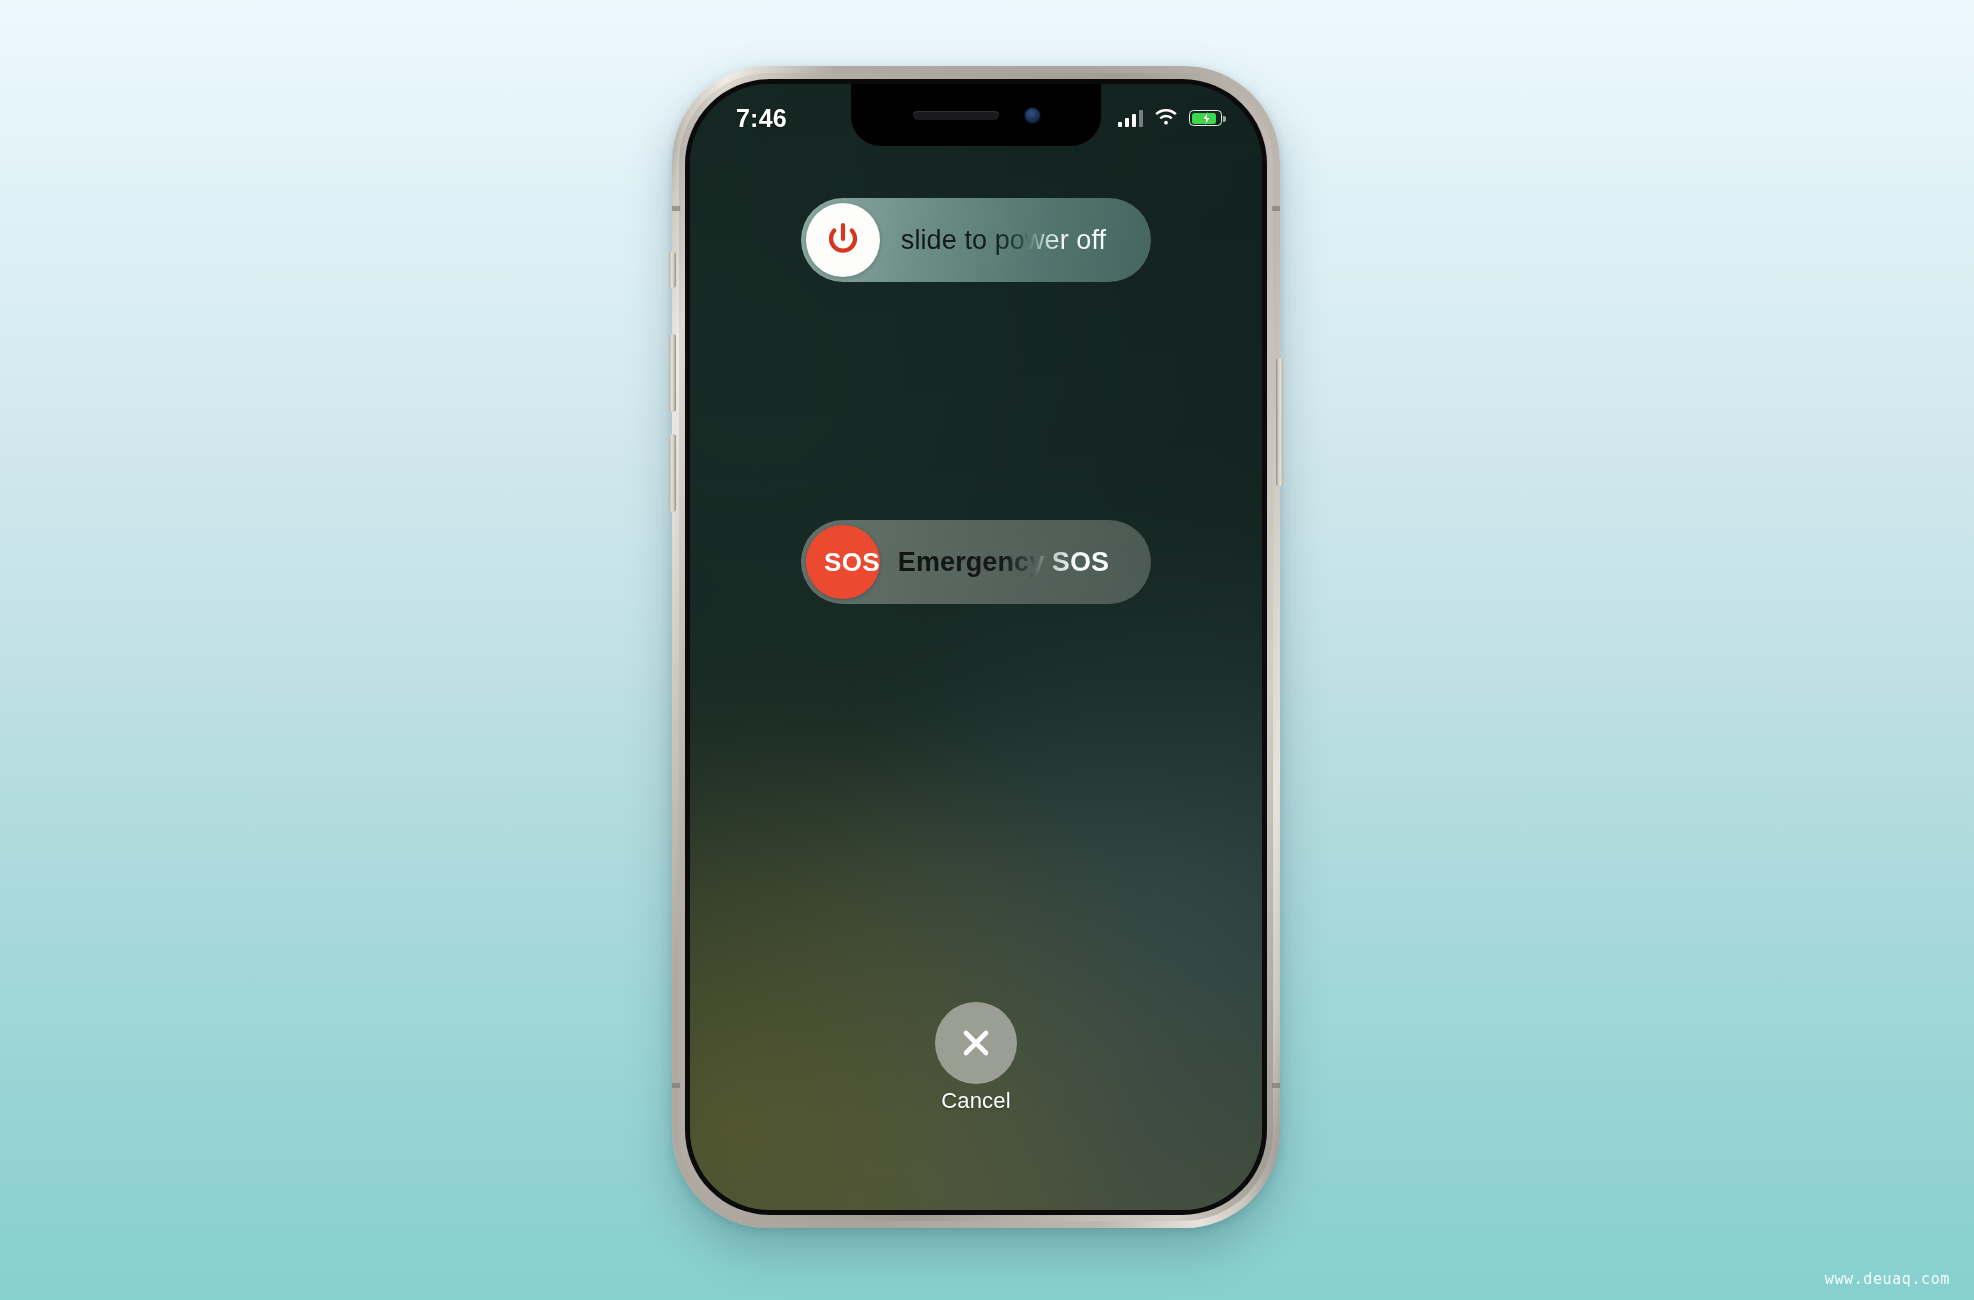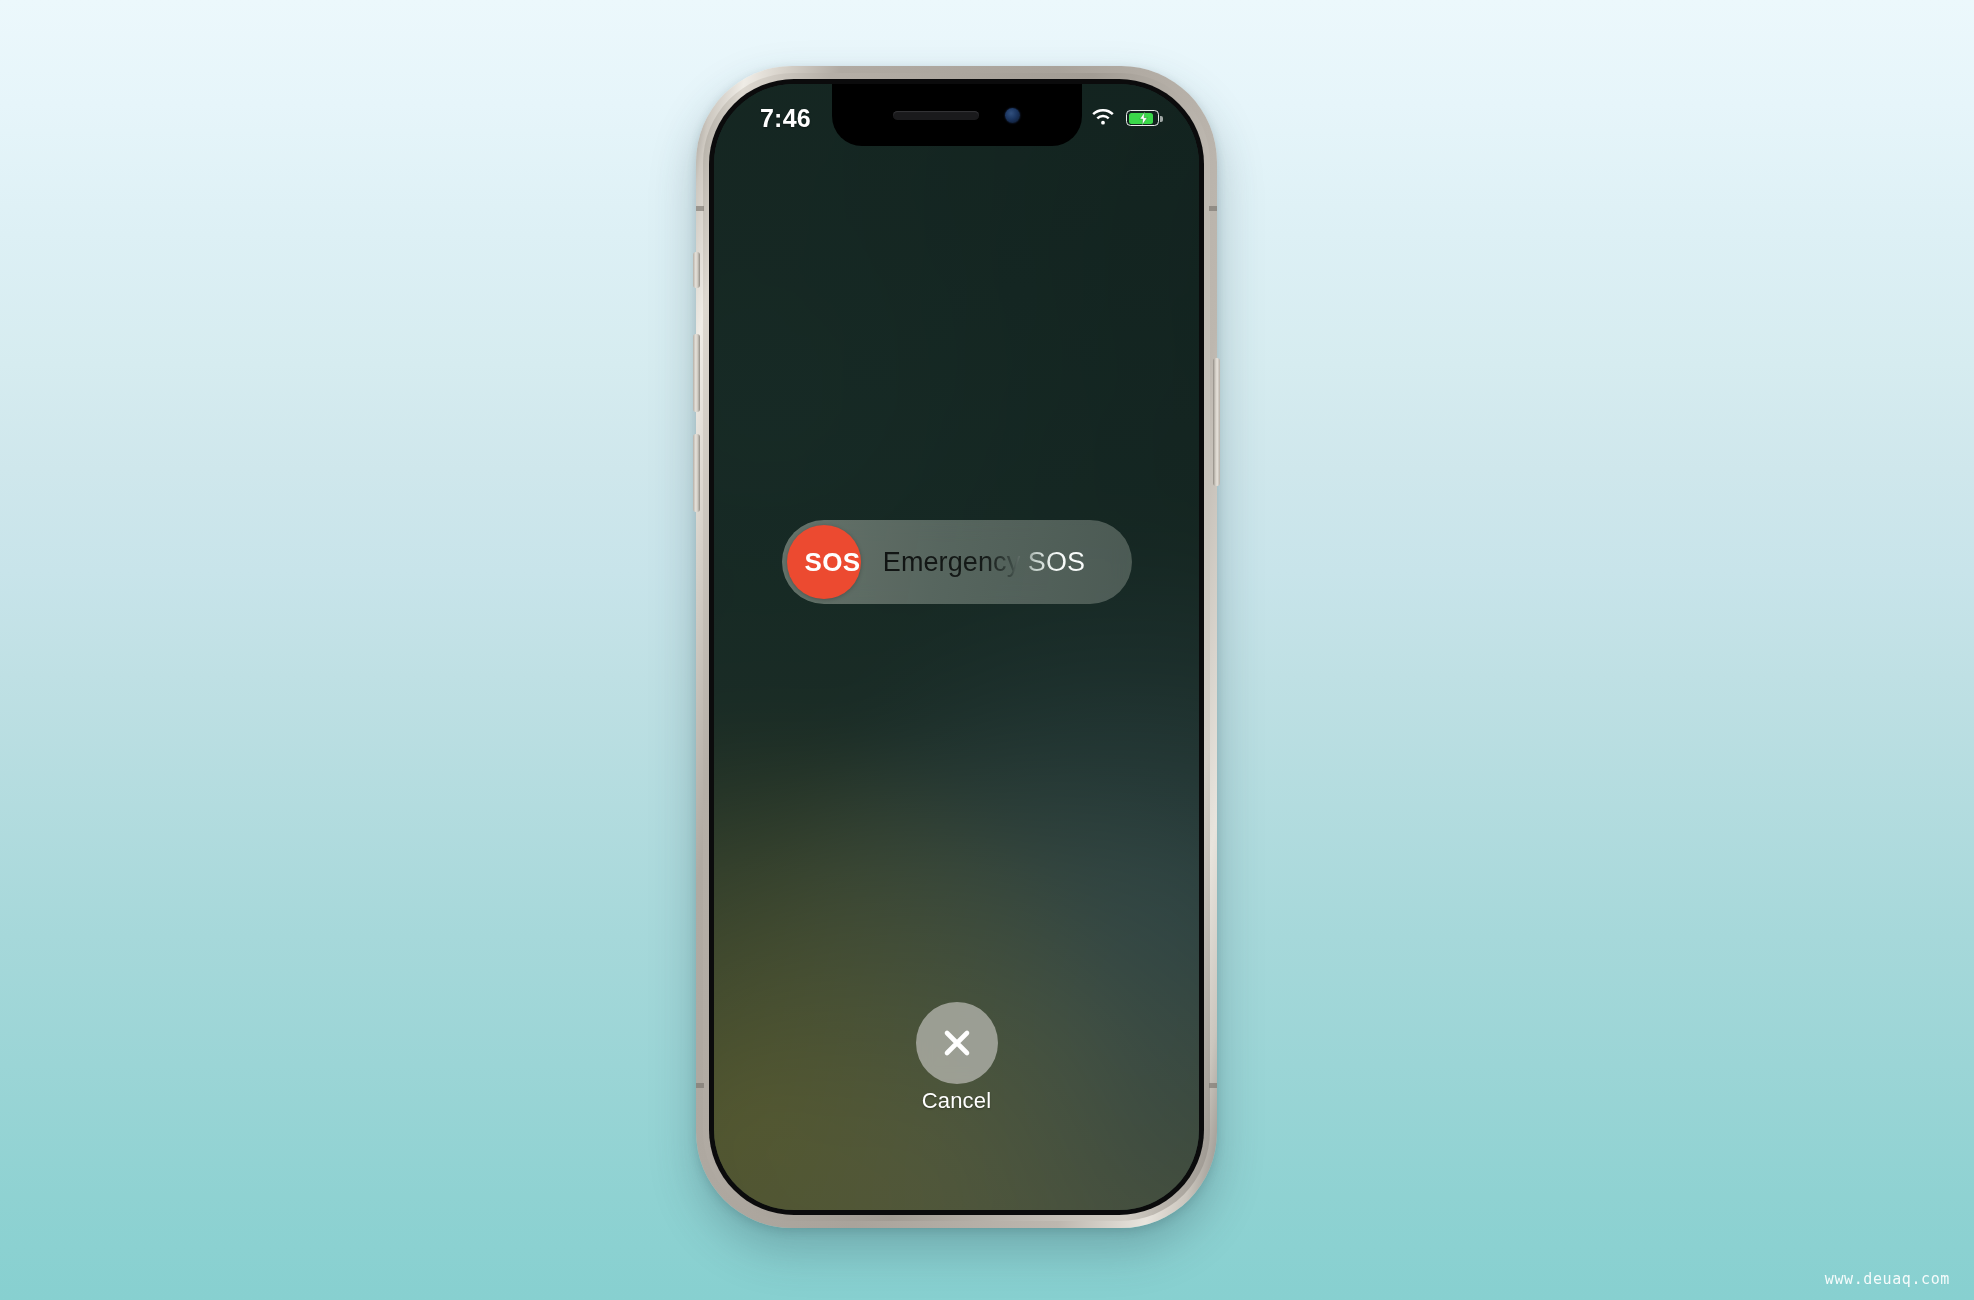--- a/index.html
+++ b/index.html
@@ -18,22 +18,22 @@
       #a6d8da 72%,
       #9bd5d6 82%,
       #8fd2d2 92%,
       #87d0d0 100%);
     position:relative;
   }
 
   
   #phone-device{
     position:absolute;
-    left:696px; top:66px;
-    width:521px; height:1162px;padding-left:22px;
+    left:672px; top:66px;
+    width:608px; height:1162px;padding-left:22px;
   }
 
   
   .frame-outer{
     position:absolute; inset:0;
     border-radius:96px;
     background:linear-gradient(100deg,
        #8e8a84 0%, #cdc8c0 3%, #efece6 7%, #d7d2ca 12%,
        #b0aaa2 20%, #a9a39b 50%, #bdb7af 78%,
        #e8e4dd 90%, #cbc6be 95%, #8a8680 100%);
@@ -193,21 +193,21 @@
   }
   
   #power-off-label{
     background:linear-gradient(95deg,#121615 0%,#14201c 42%,#2c4440 52%,#b8cec9 60%,#f4fbf9 68%,#ffffff 100%);
     -webkit-background-clip:text; background-clip:text;
     color:transparent; -webkit-text-fill-color:transparent;
   }
   #sos-label{
     background:linear-gradient(95deg,#101312 0%,#151a18 46%,#3d4a45 56%,#c3cec9 64%,#f6faf8 72%,#ffffff 100%);
     -webkit-background-clip:text; background-clip:text;
-    color:transparent; -webkit-text-fill-color:transparent;
+    color:transparent;font-weight:bold; -webkit-text-fill-color:transparent;
   }
 
   
   #cancel-button-group{
     position:absolute; left:50%; transform:translateX(-50%);
     bottom:96px; z-index:4;
     display:flex; flex-direction:column; align-items:center; gap:4px;
   }
   #cancel-circle{
     width:82px; height:82px; border-radius:50%;
@@ -275,20 +275,29 @@
         </svg>
         <div class="battery">
           <div class="fill"></div>
           <svg class="bolt" style="position:absolute;left:9.5px;top:1px" width="13" height="13" viewBox="0 0 10 14">
             <path d="M6.2 0 1 7.6h3.1L3.6 14 9 6.1H5.6z" fill="#ffffff" stroke="#1d8a2a" stroke-width=".5"></path>
           </svg>
         </div>
       </div>
     </div>
 
+    <div id="power-off-slider">
+      <div class="knob" id="power-knob">
+        <svg width="40" height="40" viewBox="0 0 40 40">
+          <path d="M20 5 L20 19" stroke="#d6361f" stroke-width="4.2" stroke-linecap="round" fill="none"></path>
+          <path d="M28.7 10.4a12 12 0 1 1 -17.4 0" stroke="#d6361f" stroke-width="4.2" stroke-linecap="round" fill="none"></path>
+        </svg>
+      </div>
+      <div class="slider-label" id="power-off-label">slide to power off</div>
+    </div>
 
     <div id="emergency-sos-slider">
       <div class="knob" id="sos-knob">
         <span class="sos-text">SOS</span>
       </div>
       <div class="slider-label" id="sos-label">Emergency SOS</div>
     </div>
 
     <div id="cancel-button-group">
       <div id="cancel-circle">

